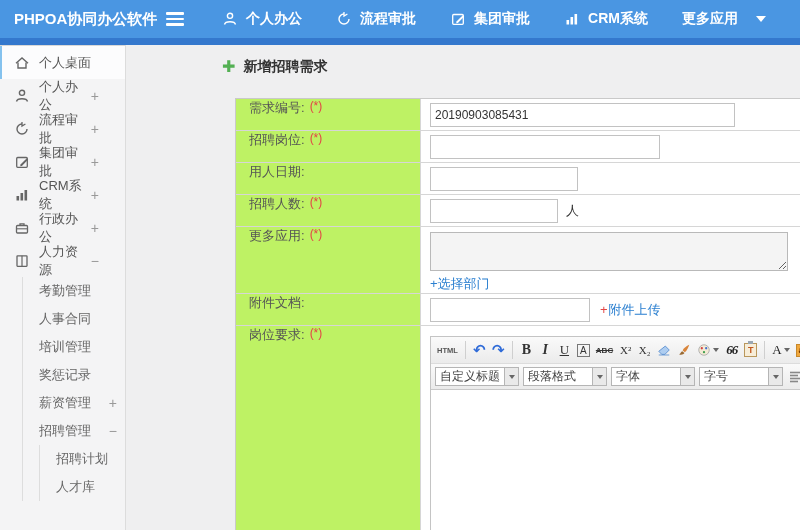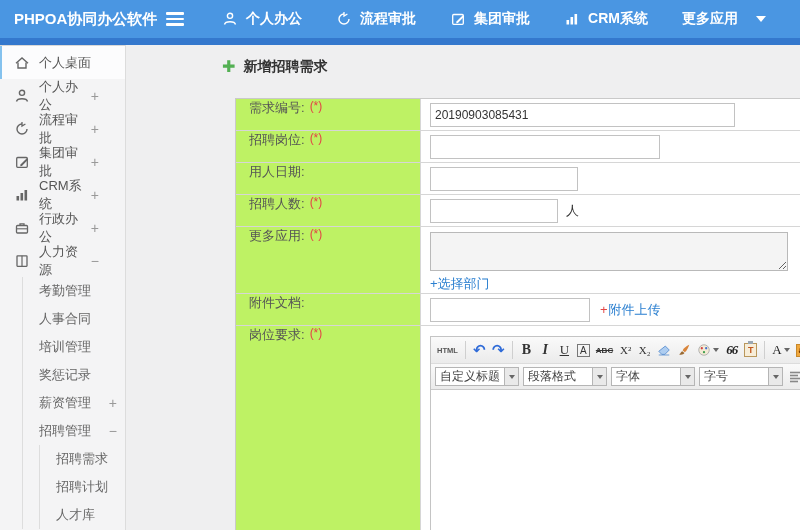--- a/index.html
+++ b/index.html
@@ -268,23 +268,20 @@
         <div class="sub-item">
           <span>薪资管理</span>
           <span class="exp">+</span>
         </div>
         <div class="sub-item">
           <span>招聘管理</span>
           <span class="exp">−</span>
         </div>
         <div class="sub2-list">
           <div class="sub2-item">
-            <span>招聘需求</span>
-          </div>
-          <div class="sub2-item">
             <span>招聘计划</span>
           </div>
           <div class="sub2-item">
             <span>人才库</span>
           </div>
         </div>
       </div>
     </div>
 </div>
 

